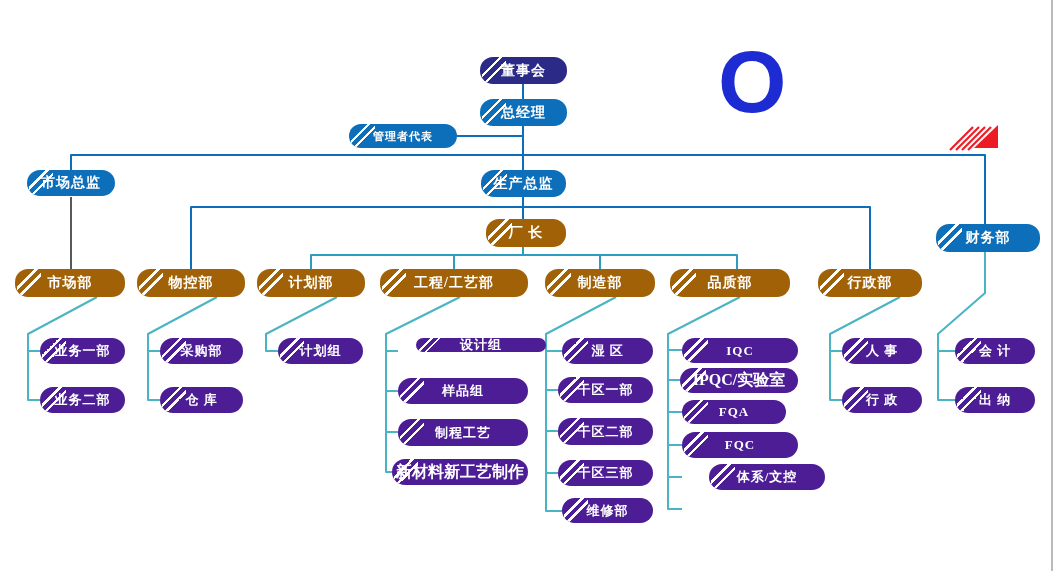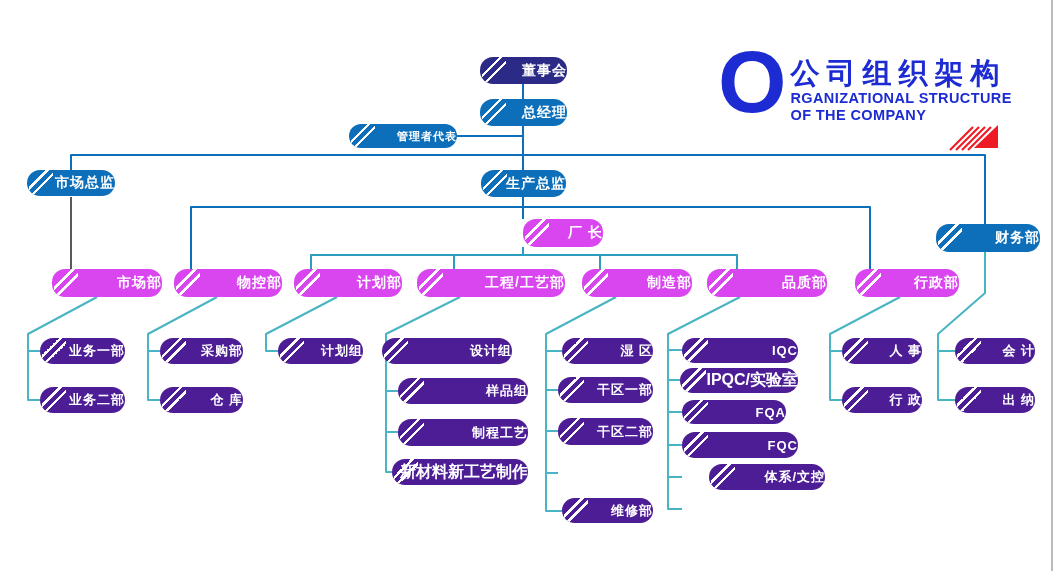--- a/index.html
+++ b/index.html
@@ -9,29 +9,30 @@
     background:#ffffff;
     font-family:"Liberation Sans","DejaVu Sans",sans-serif;
     overflow:hidden;
   }
   svg.lines{position:absolute;left:0;top:0;width:1059px;height:571px;}
   .node{
     position:absolute;
     border-radius:13px;
     color:#fff;
     font-weight:bold;
-    display:flex;align-items:center;justify-content:flex-end;
+    display:flex;align-items:center;justify-content:center;
     overflow:hidden;
     font-size:14px;
     letter-spacing:1px;
     z-index:2;
+    font-family:Liberation Serif, serif;
   }
   .navy{background:#2b2b87;}
   .blue{background:#0d6fb9;}
-  .teal{background:#d946ef;margin-left:37px;}
+  .teal{background:#a16207;}
   .cyan{background:#4c1d95;}
   .child{font-size:13px;}
   .small{font-size:16px;letter-spacing:0;}
   .stripes{
     position:absolute;left:2px;top:0;width:24px;height:100%;
     background:linear-gradient(135deg,
       transparent 34%,#fff 34%,#fff 41%,
       transparent 41%,transparent 53%,
       #fff 53%,#fff 60%,transparent 60%);
     pointer-events:none;
@@ -102,25 +103,20 @@
         <line x1="950" y1="150" x2="973" y2="127"></line>
         <line x1="956" y1="150" x2="979" y2="127"></line>
         <line x1="962" y1="150" x2="985" y2="127"></line>
         <line x1="968" y1="150" x2="991" y2="127"></line>
       </g>
     </g>
   </svg>
 
   <div class="title" style="color:#1c2bd2;">
     <span class="big-o">O</span>
-    <div class="title-col">
-      <div class="title-cn">公司组织架构</div>
-      <div class="title-en">RGANIZATIONAL STRUCTURE</div>
-      <div class="title-en">OF THE COMPANY</div>
-    </div>
   </div>
 
   <div class="node navy" style="left:480px;top:57px;width:87px;height:27px">
       <span class="stripes"></span>
       <span class="lbl">董事会</span>
     </div>
   <div class="node blue" style="left:480px;top:99px;width:87px;height:27px">
       <span class="stripes"></span>
       <span class="lbl">总经理</span>
     </div>
@@ -190,21 +186,21 @@
   <div class="node cyan child" style="left:160px;top:387px;width:83px;height:26px">
       <span class="stripes"></span>
       <span class="lbl">仓 库</span>
     </div>
 
   <div class="node cyan child" style="left:278px;top:338px;width:85px;height:26px">
       <span class="stripes"></span>
       <span class="lbl">计划组</span>
     </div>
 
-  <div class="node cyan child" style="left:382px;top:338px;width:130px;height:26px">
+  <div class="node cyan child" style="left:416px;top:338px;width:130px;height:14px">
       <span class="stripes"></span>
       <span class="lbl">设计组</span>
     </div>
   <div class="node cyan child" style="left:398px;top:378px;width:130px;height:26px">
       <span class="stripes"></span>
       <span class="lbl">样品组</span>
     </div>
   <div class="node cyan child" style="left:398px;top:419px;width:130px;height:27px">
       <span class="stripes"></span>
       <span class="lbl">制程工艺</span>
@@ -218,20 +214,24 @@
       <span class="stripes"></span>
       <span class="lbl">湿 区</span>
     </div>
   <div class="node cyan child" style="left:558px;top:377px;width:95px;height:26px">
       <span class="stripes"></span>
       <span class="lbl">干区一部</span>
     </div>
   <div class="node cyan child" style="left:558px;top:418px;width:95px;height:27px">
       <span class="stripes"></span>
       <span class="lbl">干区二部</span>
+    </div>
+  <div class="node cyan child" style="left:558px;top:460px;width:95px;height:26px">
+      <span class="stripes"></span>
+      <span class="lbl">干区三部</span>
     </div>
   <div class="node cyan child" style="left:562px;top:498px;width:91px;height:25px">
       <span class="stripes"></span>
       <span class="lbl">维修部</span>
     </div>
 
   <div class="node cyan child" style="left:682px;top:338px;width:116px;height:25px">
       <span class="stripes"></span>
       <span class="lbl">IQC</span>
     </div>

